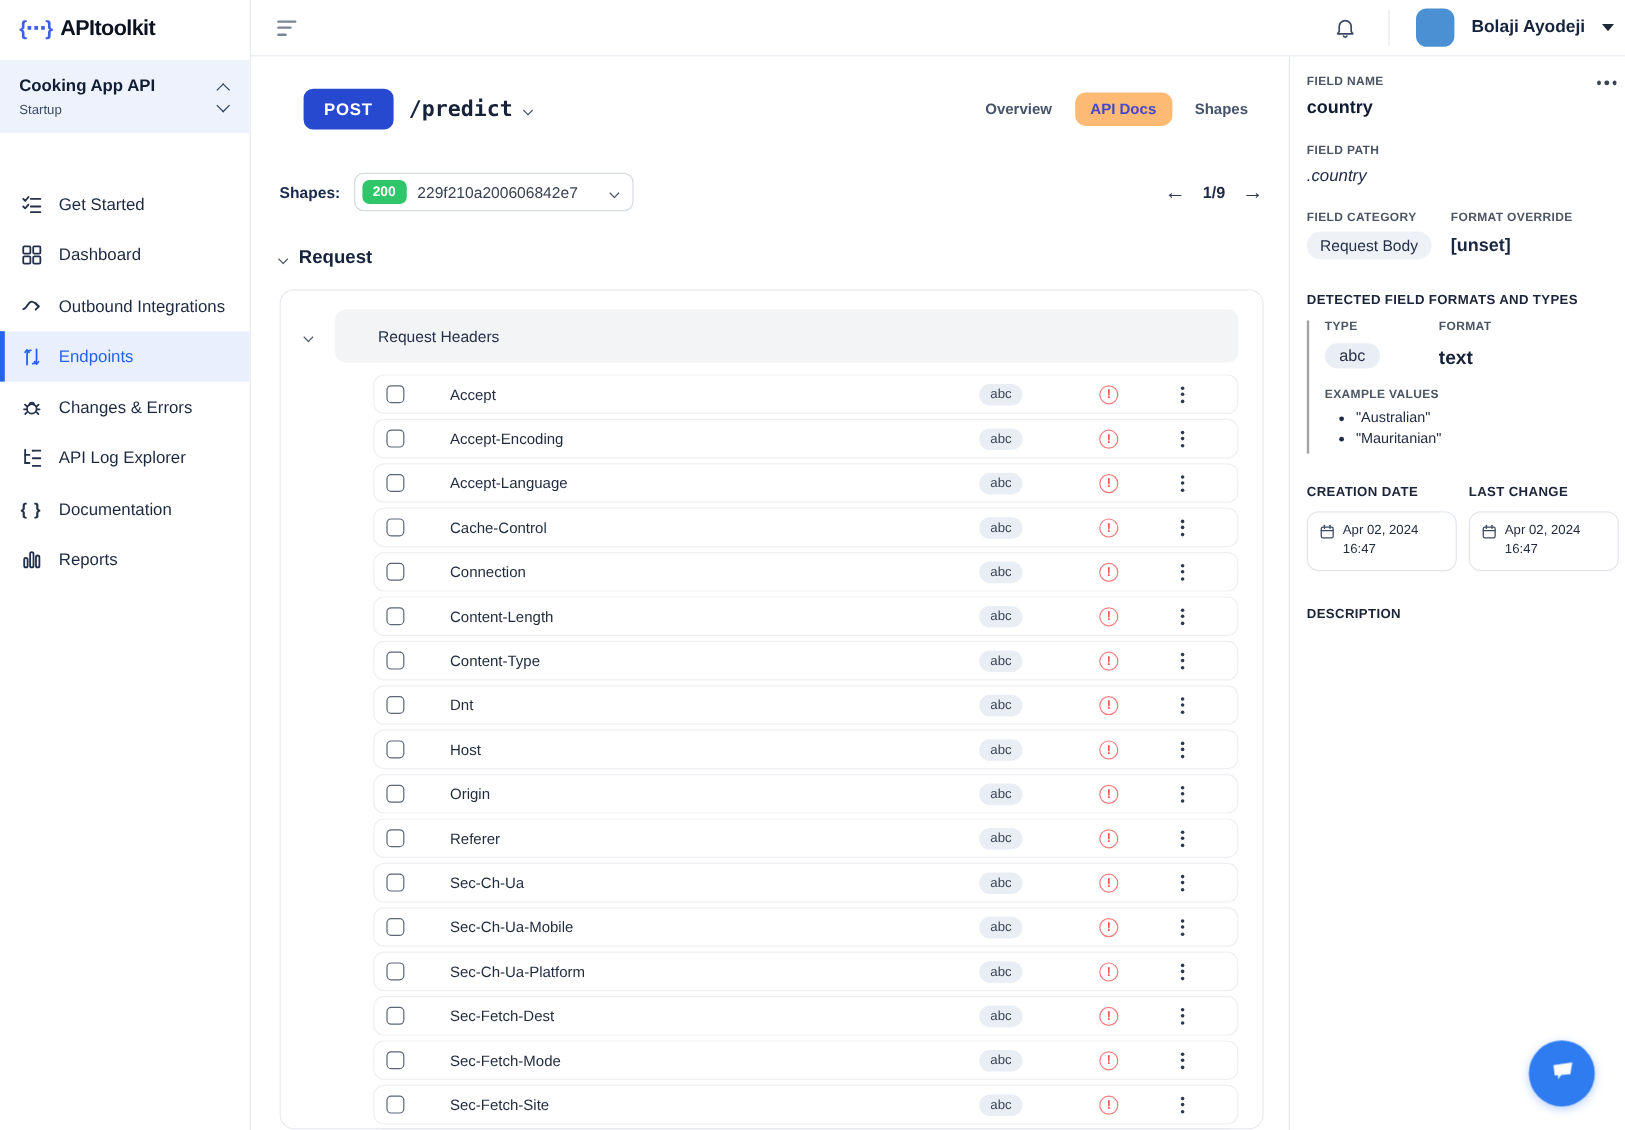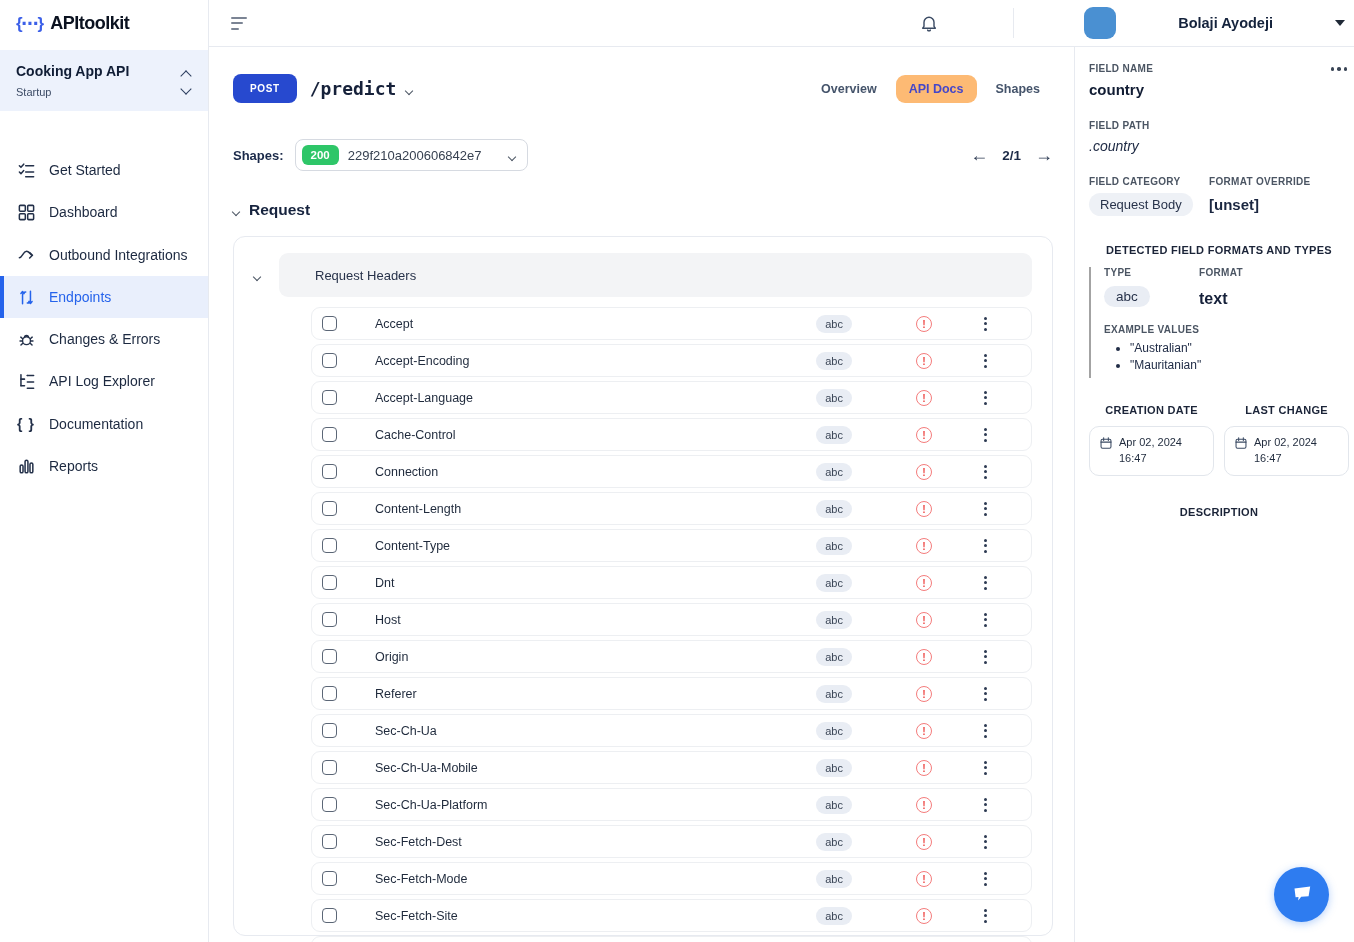--- a/index.html
+++ b/index.html
@@ -29,34 +29,34 @@
   .nav-item.active .nav-icon { color:#2563eb; }
   .nav-label { line-height:1.45; }
 
   
   .main-wrap { flex:1; display:flex; flex-direction:column; height:100%; }
   .topbar { height:47px; flex:0 0 47px; border-bottom:1px solid #e7eaf0; display:flex;
     align-items:center; padding:0 22px; }
   .hamburger { display:flex; flex-direction:column; gap:3.5px; cursor:pointer; }
   .hamburger i { display:block; height:2px; background:#7b8494; border-radius:1px; }
   .hamburger i:nth-child(1){width:16px;} .hamburger i:nth-child(2){width:12px;} .hamburger i:nth-child(3){width:8px;}
-  .topbar-right { margin-left:auto; display:flex; align-items:center;gap:48px; }
+  .topbar-right { margin-left:auto; display:flex; align-items:center; }
   .bell { color:#3a4a63; cursor:pointer; display:flex; }
   .topbar-divider { width:1px; height:30px; background:#e7eaf0; margin:0 22px 0 26px; }
   .avatar { width:32px; height:32px; border-radius:9px; background:#4a90d2; cursor:pointer; }
   .user-name { font-size:14.5px; font-weight:600; color:#15233c; margin-left:14px; cursor:pointer; }
   .caret-down { width:0; height:0; border-left:5px solid transparent; border-right:5px solid transparent;
     border-top:6px solid #1f2937; margin-left:14px; cursor:pointer; }
 
   .content-row { flex:1; display:flex; min-height:0; }
   
   .main { width:865px; flex:0 0 865px; padding:0 21px 0 24px; }
   .endpoint-header { display:flex; align-items:center; margin-top:27px; }
-  .method-btn { background:#2749cf; color:#fff; font-size:10px; font-weight:700; letter-spacing:0.6px;
-    border:none; border-radius:8px; padding:9px 17px; cursor:pointer; }
+  .method-btn { background:#2749cf; color:#fff; font-size:14px; font-weight:700; letter-spacing:0.6px;
+    border:none; border-radius:8px; padding:9px 17px; cursor:pointer;margin-left:20px; }
   .endpoint-path { font-family:"DejaVu Sans Mono",monospace; font-weight:700; font-size:18px;
     color:#16213a; margin-left:13px; }
   .path-chev { color:#4b5563; margin-left:10px; cursor:pointer; }
   .tabs { margin-left:auto; display:flex; align-items:center; gap:6px; }
   .tab { font-size:12.5px; font-weight:600; color:#45546b; padding:7px 13px; border-radius:9px; cursor:pointer; }
   .tab.active { background:#fdba74; color:#4547c9; }
 
   .shapes-row { display:flex; align-items:center; margin-top:36px; }
   .shapes-label { font-size:13px; font-weight:700; color:#1b2a4a; }
   .shape-select { display:flex; align-items:center; border:1px solid #d6dae1; border-radius:8px;
@@ -90,21 +90,21 @@
     font-size:10.5px; font-weight:700; display:flex; align-items:center; justify-content:center;
     margin-left:64px; cursor:pointer; }
   .kebab { display:flex; flex-direction:column; gap:2.5px; margin-left:50px; margin-right:28px;
     cursor:pointer; padding:2px; }
   .kebab i { width:3px; height:3px; border-radius:50%; background:#2c3a52; display:block; }
   .hrow.ghost { margin-left:57px; margin-top:4px; }
 
   
   .panel { flex:1; border-left:1px solid #e7eaf0; padding:16px 18px 0 14px; position:relative; }
   .plabel { font-size:10px; font-weight:600; color:#4b5563; letter-spacing:0.3px; }
-  .plabel.dark { font-size:11px; font-weight:800; color:#1b2438;text-align:center; }
+  .plabel.dark { font-size:11px; font-weight:800; color:#1b2438; }
   .field-name-row { display:flex; align-items:flex-start; }
   .pvalue-lg { font-size:15px; font-weight:700; color:#111c33; margin-top:7px; }
   .ellipsis-btn { margin-left:auto; display:flex; gap:3px; cursor:pointer; padding:4px 2px; }
   .ellipsis-btn i { width:3.5px; height:3.5px; border-radius:50%; background:#3a4556; display:block; }
   .pgroup { margin-top:22px; }
   .pvalue { font-size:14px; color:#202c46; margin-top:7px;font-style:italic; }
   .two-col { display:flex; margin-top:22px; }
   .two-col .col1 { width:120px; flex:0 0 120px; }
   .cat-pill { display:inline-block; background:#eef1f6; color:#27324a; font-size:13px;
     border-radius:12px; padding:4px 11px; margin-top:6px; }
@@ -294,21 +294,21 @@
 
         <div class="shapes-row">
           <span class="shapes-label">Shapes:</span>
           <div class="shape-select">
             <span class="status-badge">200</span>
             <span class="shape-hash">229f210a200606842e7</span>
             <span class="select-chev"><span class="chev sm"></span></span>
           </div>
           <div class="pager">
             <span class="pager-arrow">←</span>
-            <span class="pager-text">2/1</span>
+            <span class="pager-text">1/9</span>
             <span class="pager-arrow">→</span>
           </div>
         </div>
 
         <div class="request-heading">
           <span class="section-chev"><span class="chev sm"></span></span>
           <span class="request-title">Request</span>
         </div>
 
         <div class="card">

